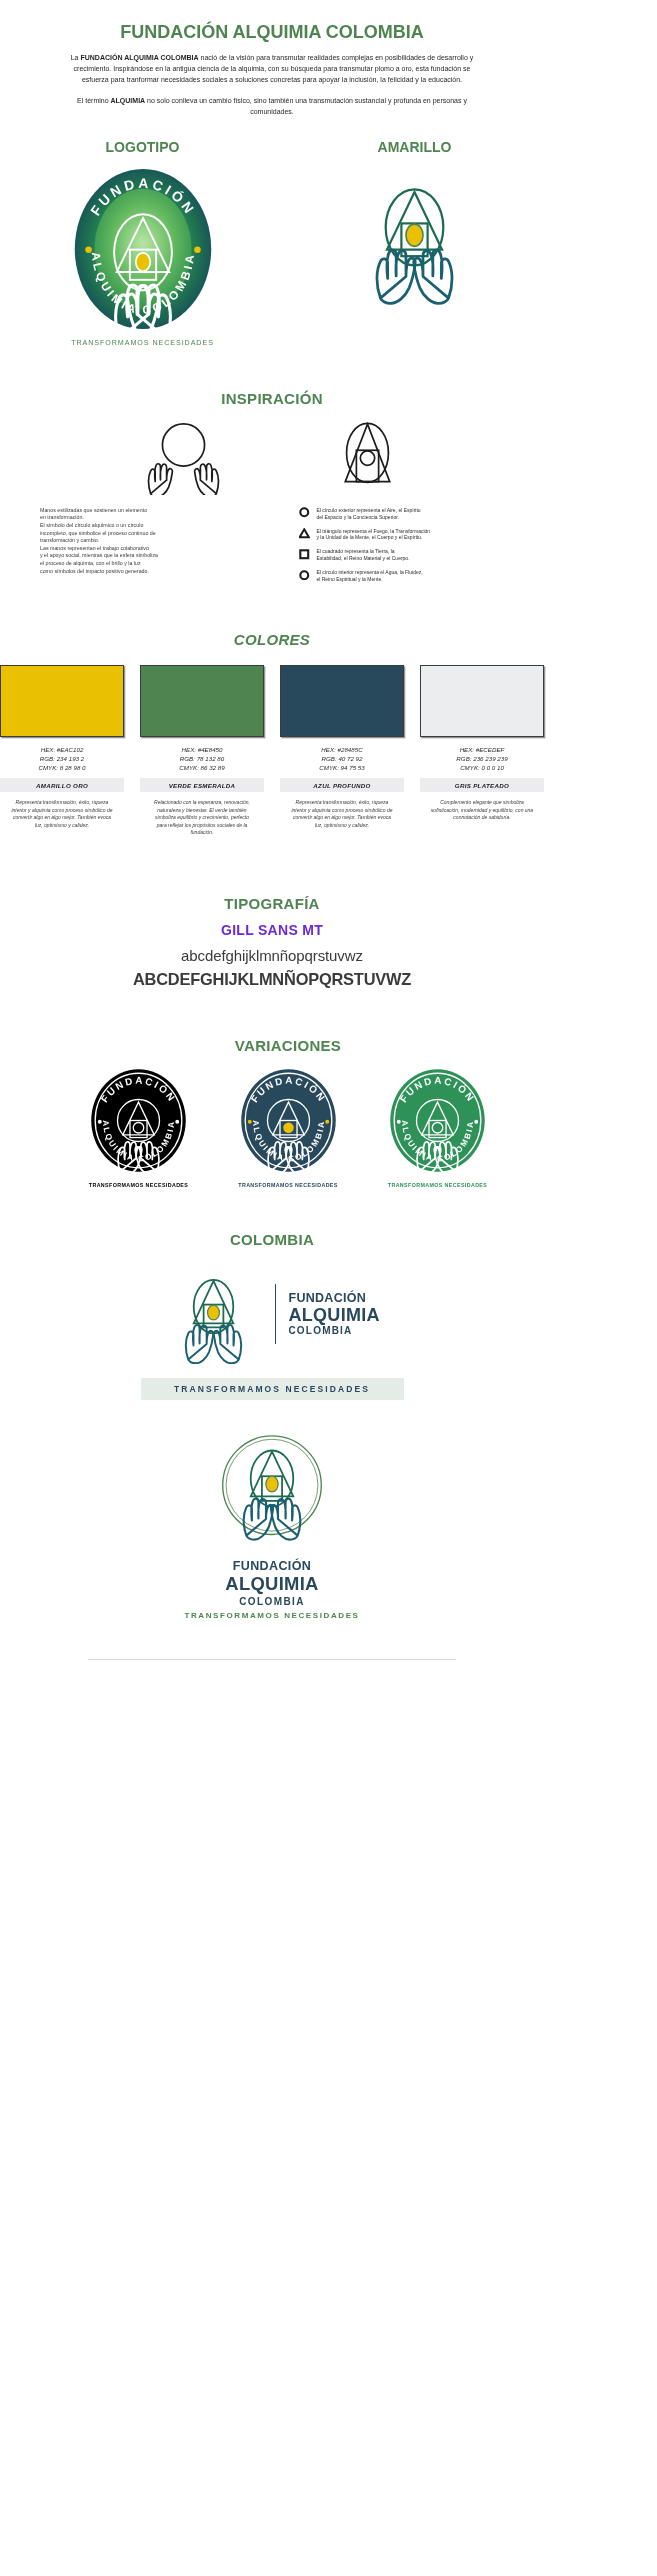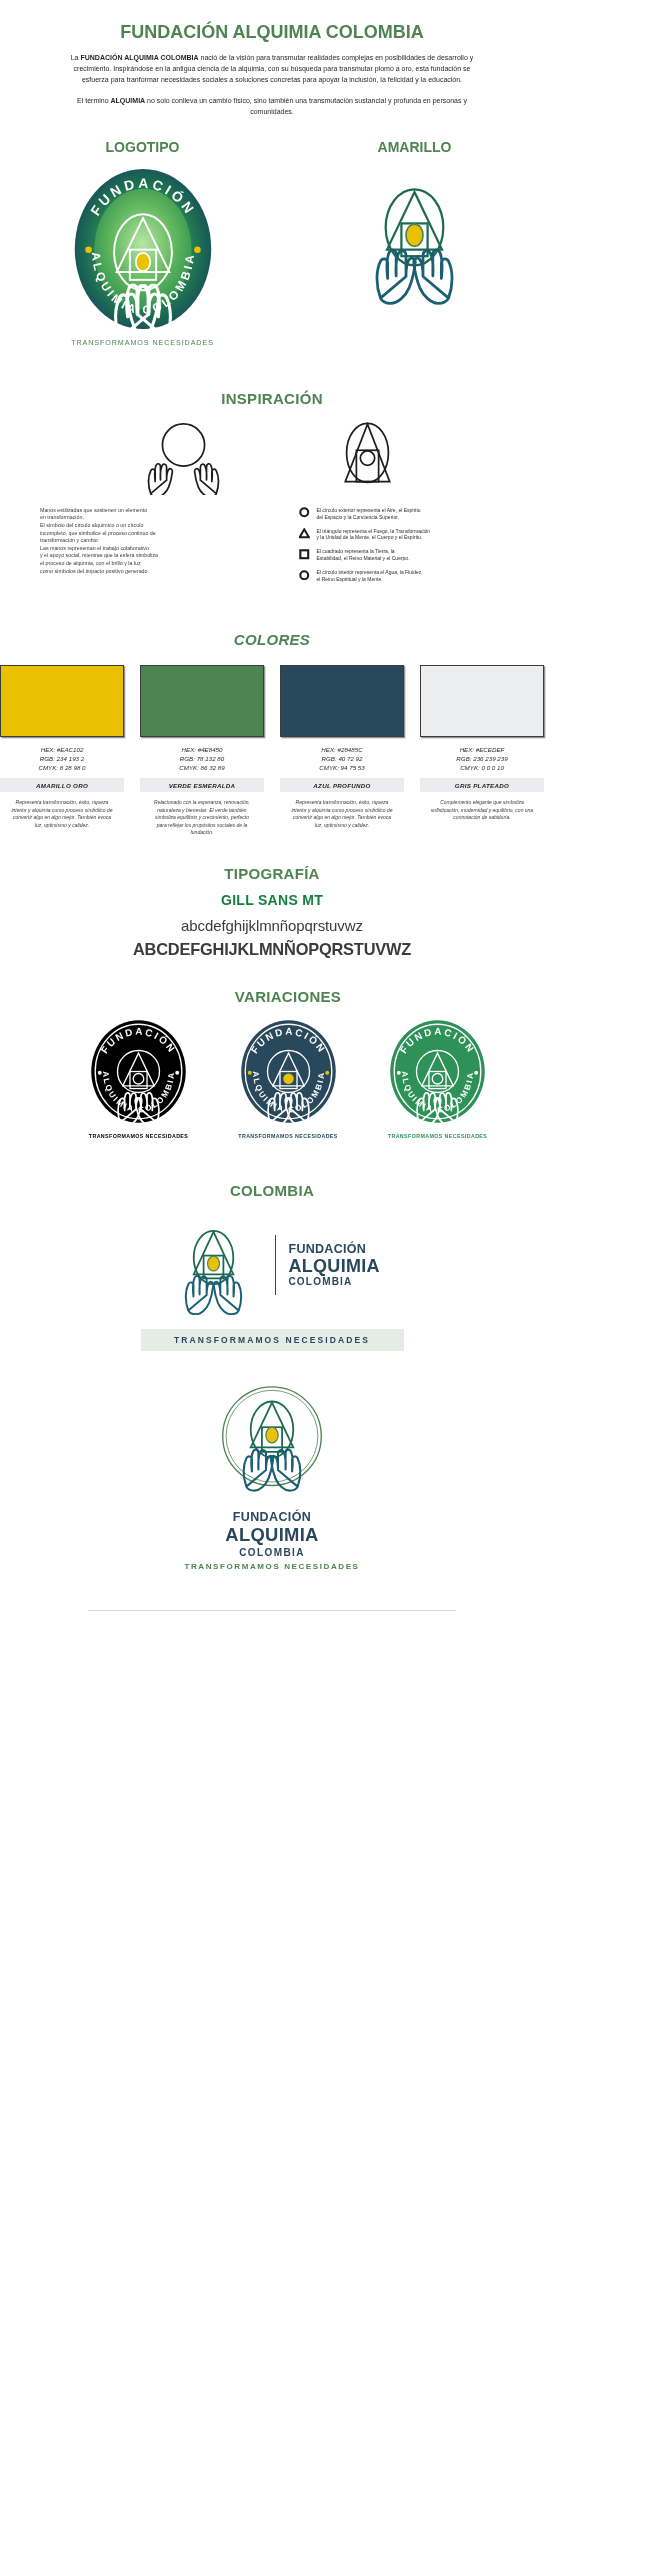--- a/index.html
+++ b/index.html
@@ -95,21 +95,21 @@
     color: #3a3a3a;
     padding: 0 10.5px;
   }
 
   
   .typ-name {
     text-align: center;
     margin-top: 10.5px;
     font-size: 14px;
     font-weight: bold;
-    color: #15803d;
+    color: #6d28d9;
     letter-spacing: 0.3px;
   }
   .typ-lower {
     text-align: center;
     margin-top: 9.2px;
     font-size: 15px;
     color: #3b3b3b;
     letter-spacing: -0.1px;
   }
   .typ-upper {
@@ -402,28 +402,28 @@
           <div>RGB: 236 239 239</div>
           <div>CMYK: 0 0 0 10</div>
         </div>
         <div class="sw-name">GRIS PLATEADO</div>
         <div class="sw-desc">Complemento elegante que simboliza sofisticación, modernidad y equilibrio, con una connotación de sabiduría.</div>
       </div>
 
     </div>
   </div>
 
-  <div style="margin-top:28px;">
+  <div style="margin-top:58px;">
     <div class="section-title h-sec">TIPOGRAFÍA</div>
     <div class="typ-name">GILL SANS MT</div>
     <div class="typ-lower">abcdefghijklmnñopqrstuvwz</div>
     <div class="typ-upper">ABCDEFGHIJKLMNÑOPQRSTUVWZ</div>
   </div>
 
-  <div style="margin-top:29px;padding-left:32px;">
+  <div style="margin-top:48px;padding-left:32px;">
     <div class="section-title h-sec">VARIACIONES</div>
 
     <div class="var-row">
 
       <div class="var-col">
         <svg width="99" height="105" viewBox="0 0 150 160">
           <ellipse cx="75" cy="80" rx="72" ry="78" fill="#000000"></ellipse>
           <ellipse cx="75" cy="80" rx="66" ry="72" fill="none" stroke="#ffffff" stroke-width="2"></ellipse>
           <defs>
               <path id="vTop1" d="M 17,88 A 58,64 0 0 1 133,88"></path>

